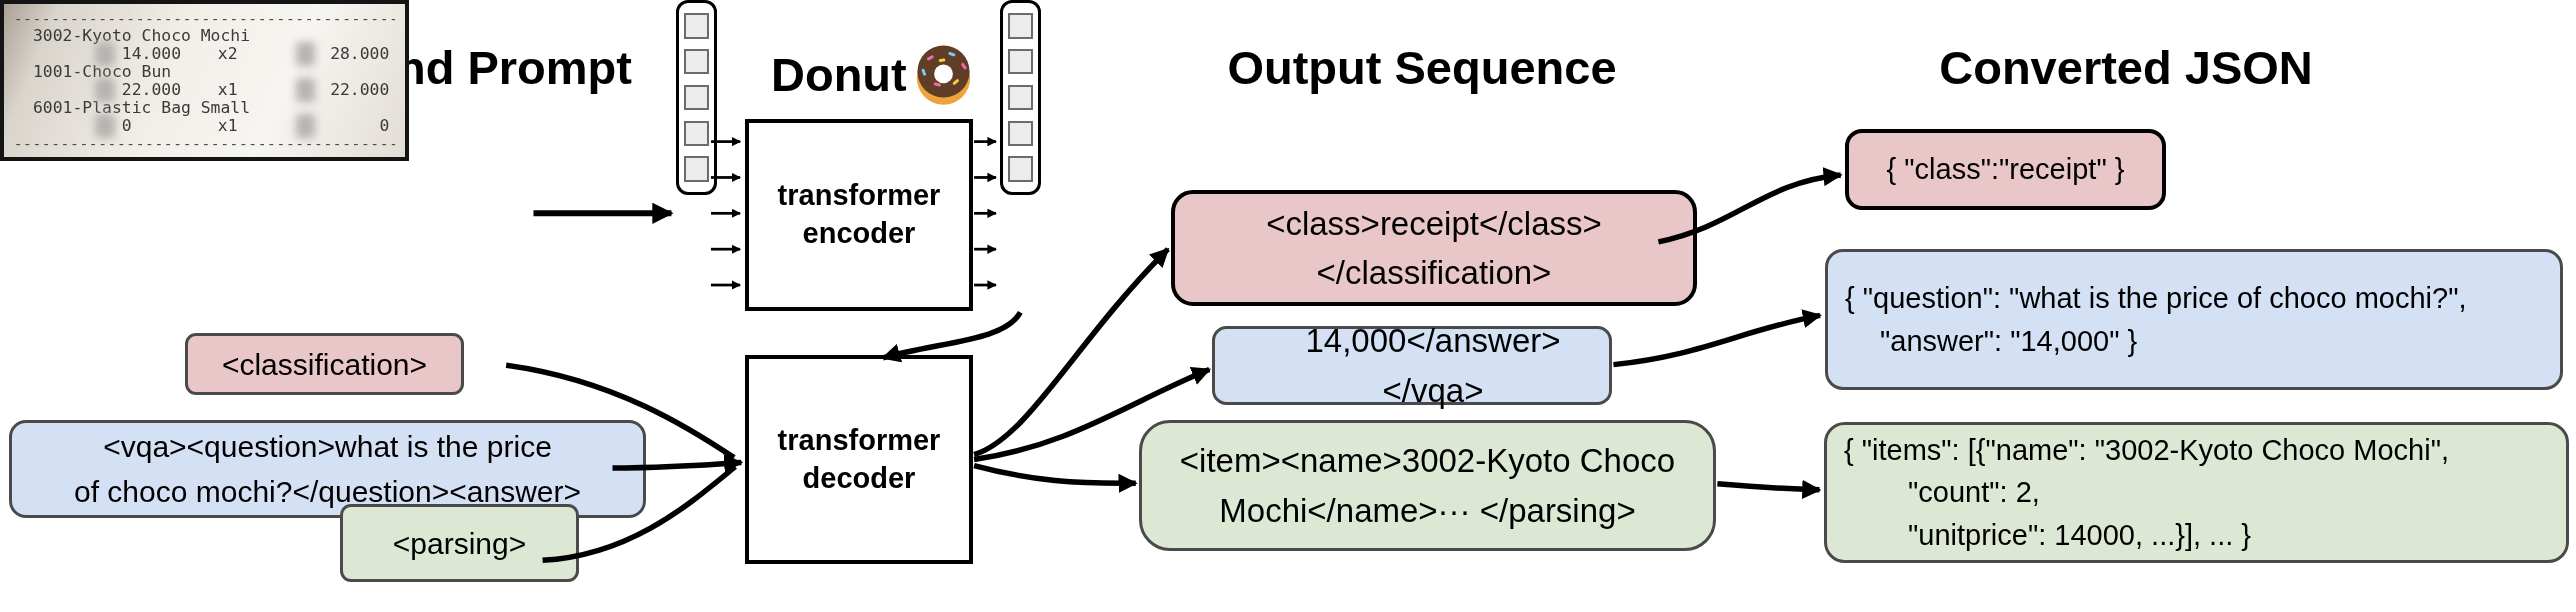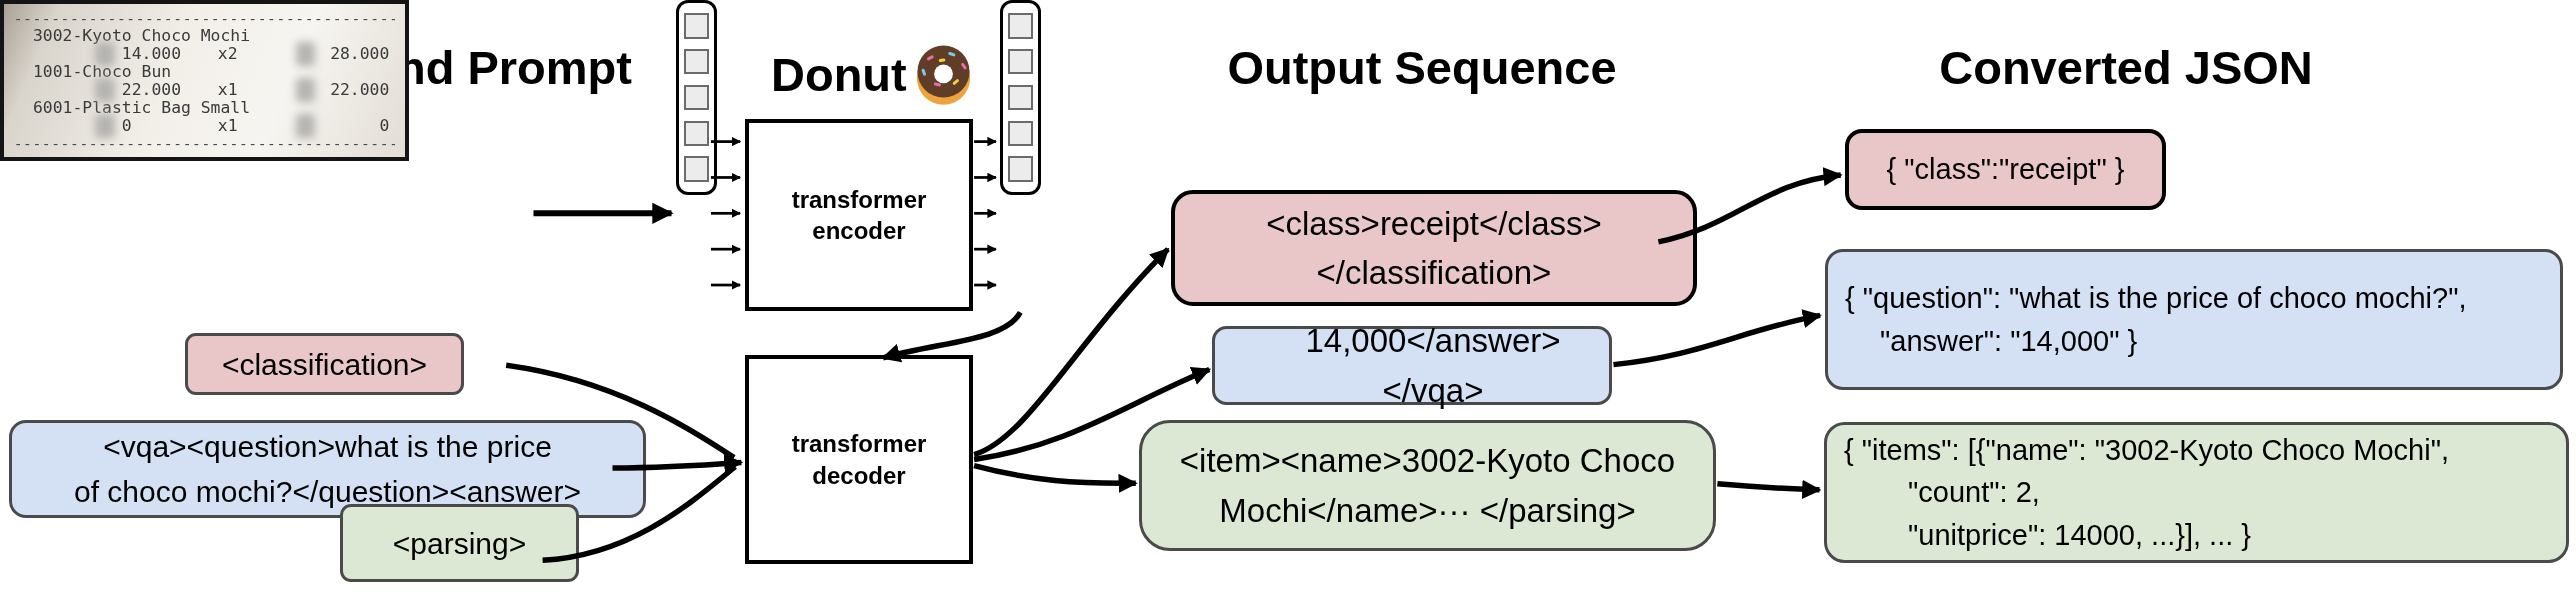--- a/index.html
+++ b/index.html
@@ -25,21 +25,21 @@
   .blurpatch.b2{margin-left:58px;}
   .r-t{display:inline-block;width:67px;text-align:right;margin-left:7.3px;}
 
   
   .strip{position:absolute;top:116px;width:41px;height:195px;box-sizing:border-box;background:#fff;
          border:3.6px solid #000;border-radius:12px;display:flex;flex-direction:column;
          align-items:center;justify-content:center;gap:10.3px;}
   .cell{width:25.5px;height:25.5px;box-sizing:border-box;background:#ececec;border:2.4px solid #6b6b6b;}
   .block{position:absolute;box-sizing:border-box;background:#fff;border:4.9px solid #000;
          display:flex;flex-direction:column;align-items:center;justify-content:center;
-         font-weight:bold;font-size:24px;line-height:1.3;text-align:center;}
+         font-weight:bold;font-size:29px;line-height:1.3;text-align:center;}
 
   
   .tagbox{position:absolute;box-sizing:border-box;display:flex;flex-direction:column;
           align-items:center;justify-content:center;text-align:center;line-height:1.5;}
   .fill-pink{background:var(--pink);}
   .fill-blue{background:var(--blue);}
   .fill-green{background:var(--green);}
   .stroke-gray{border:3.6px solid var(--stroke_gray);}
   .stroke-black{border:4.9px solid #000;}
   .prompt{font-size:30px;border-radius:11px;}

